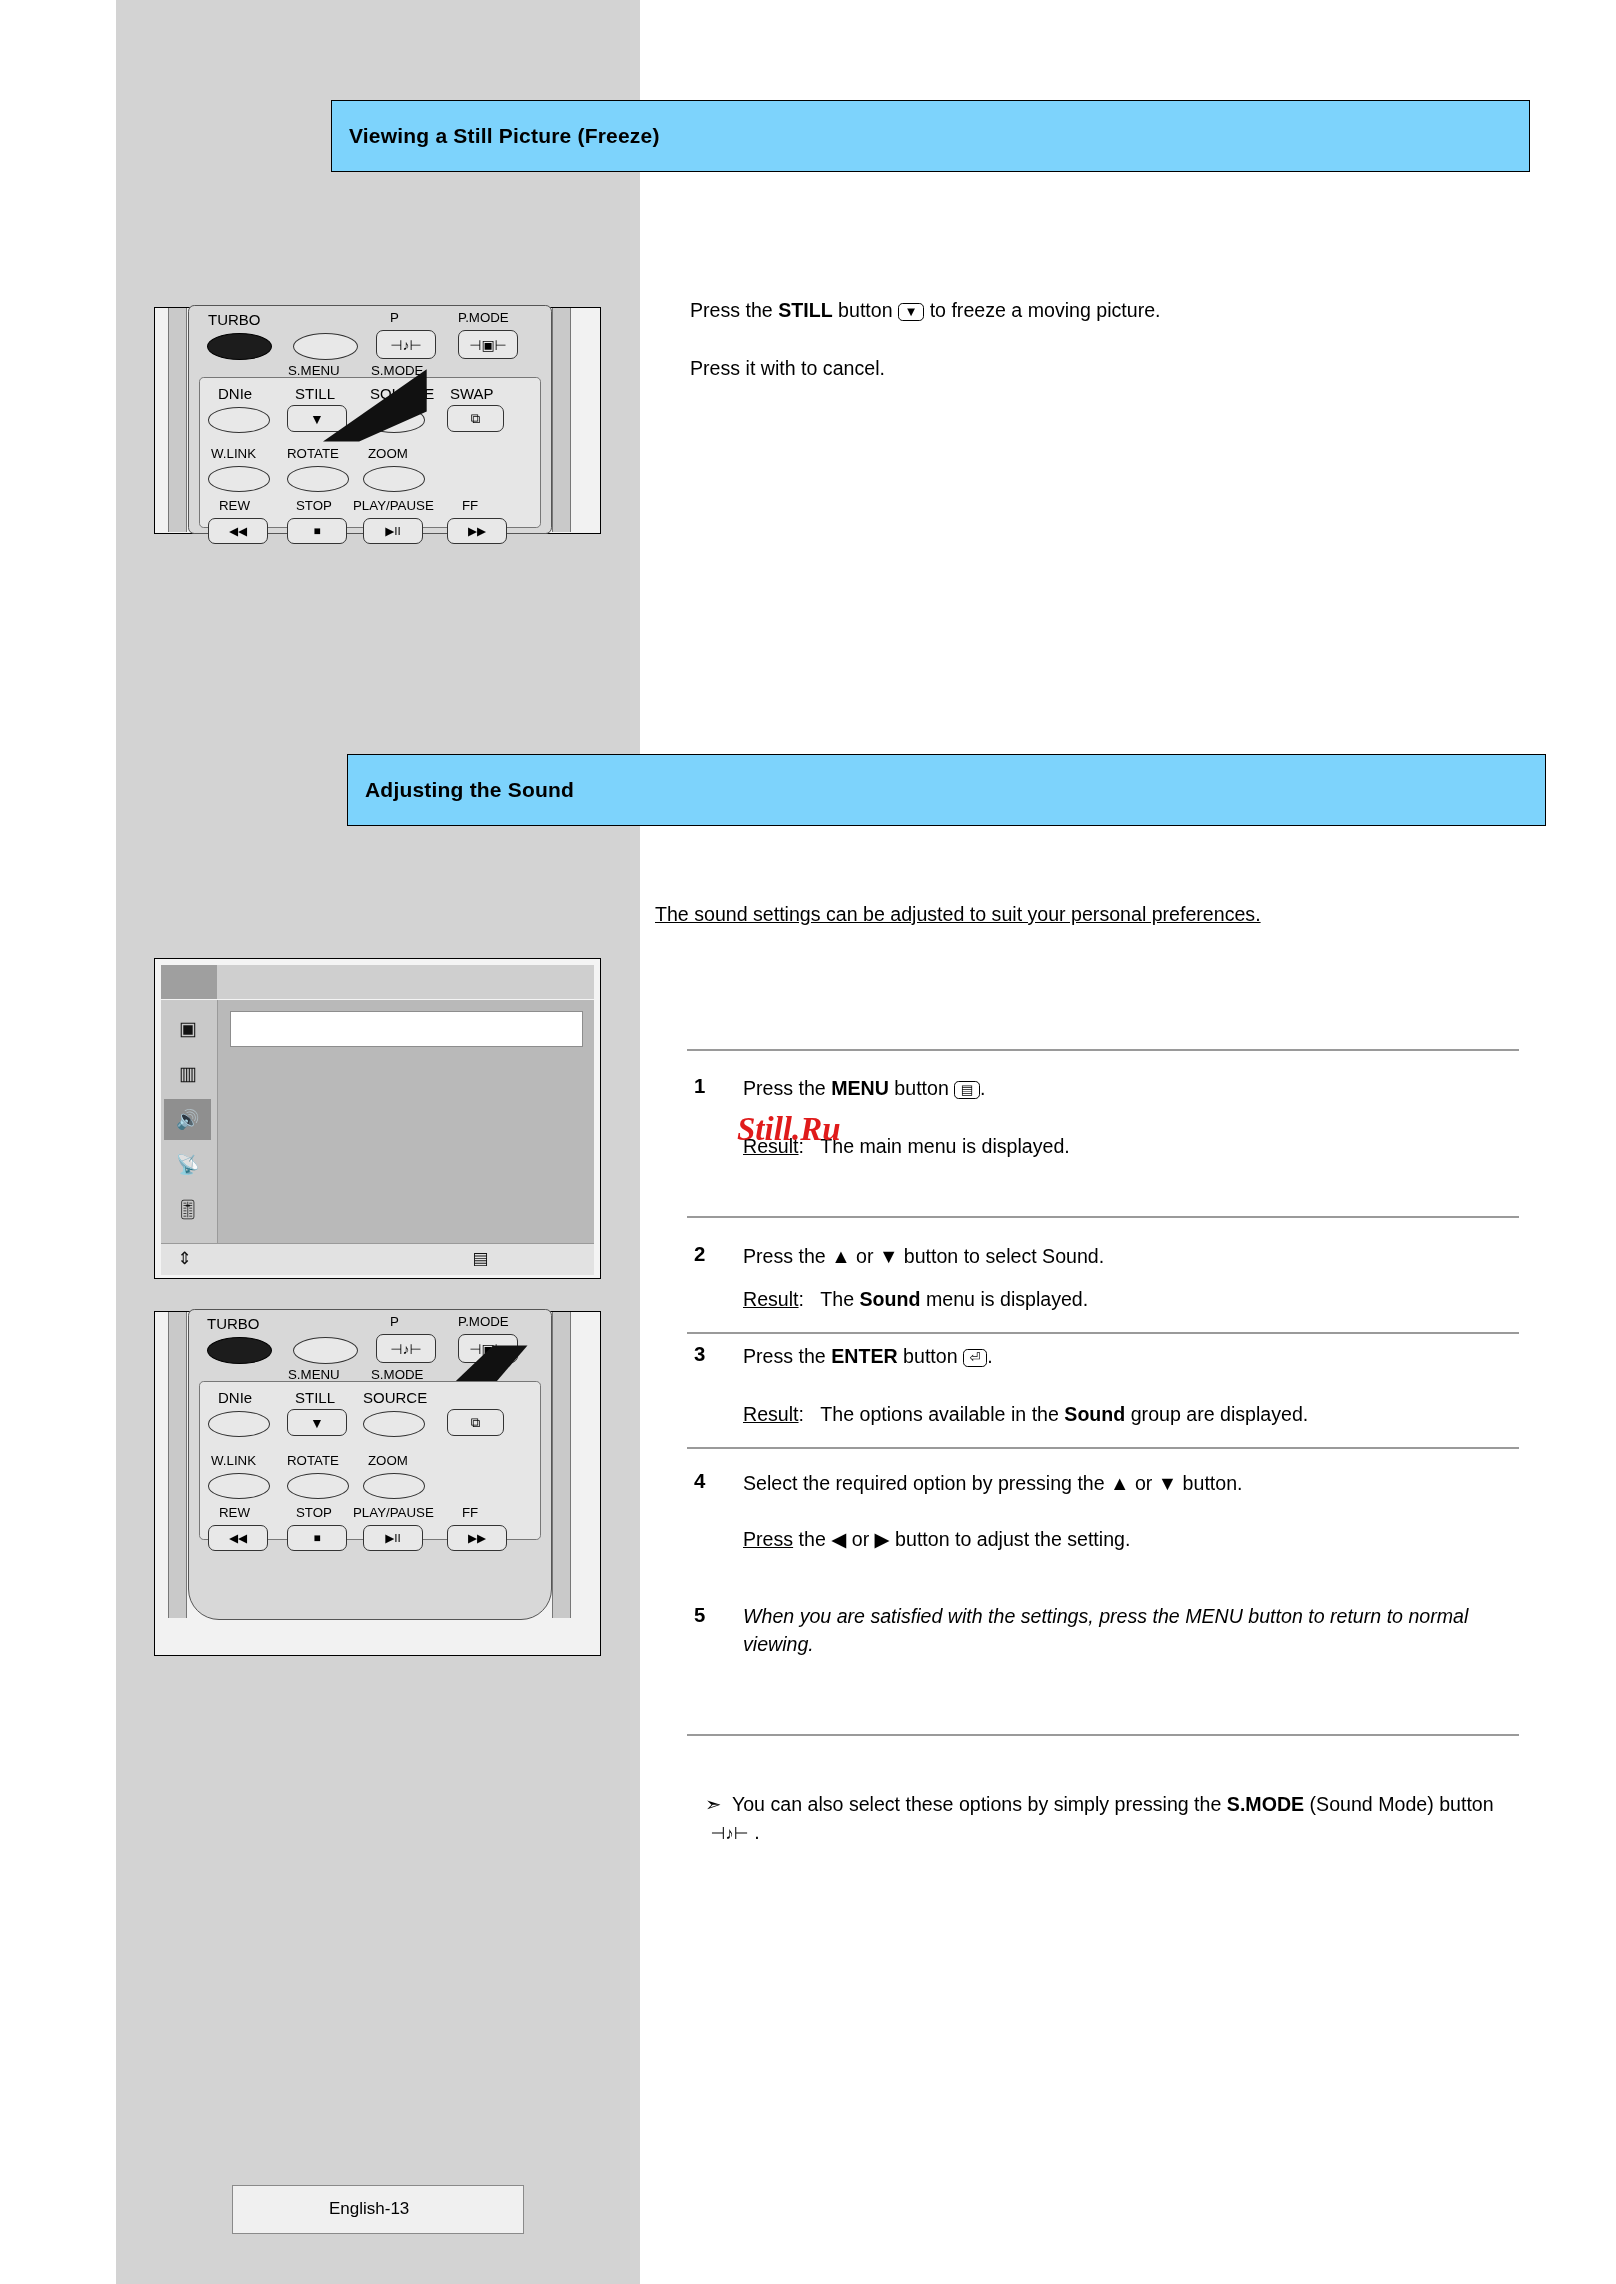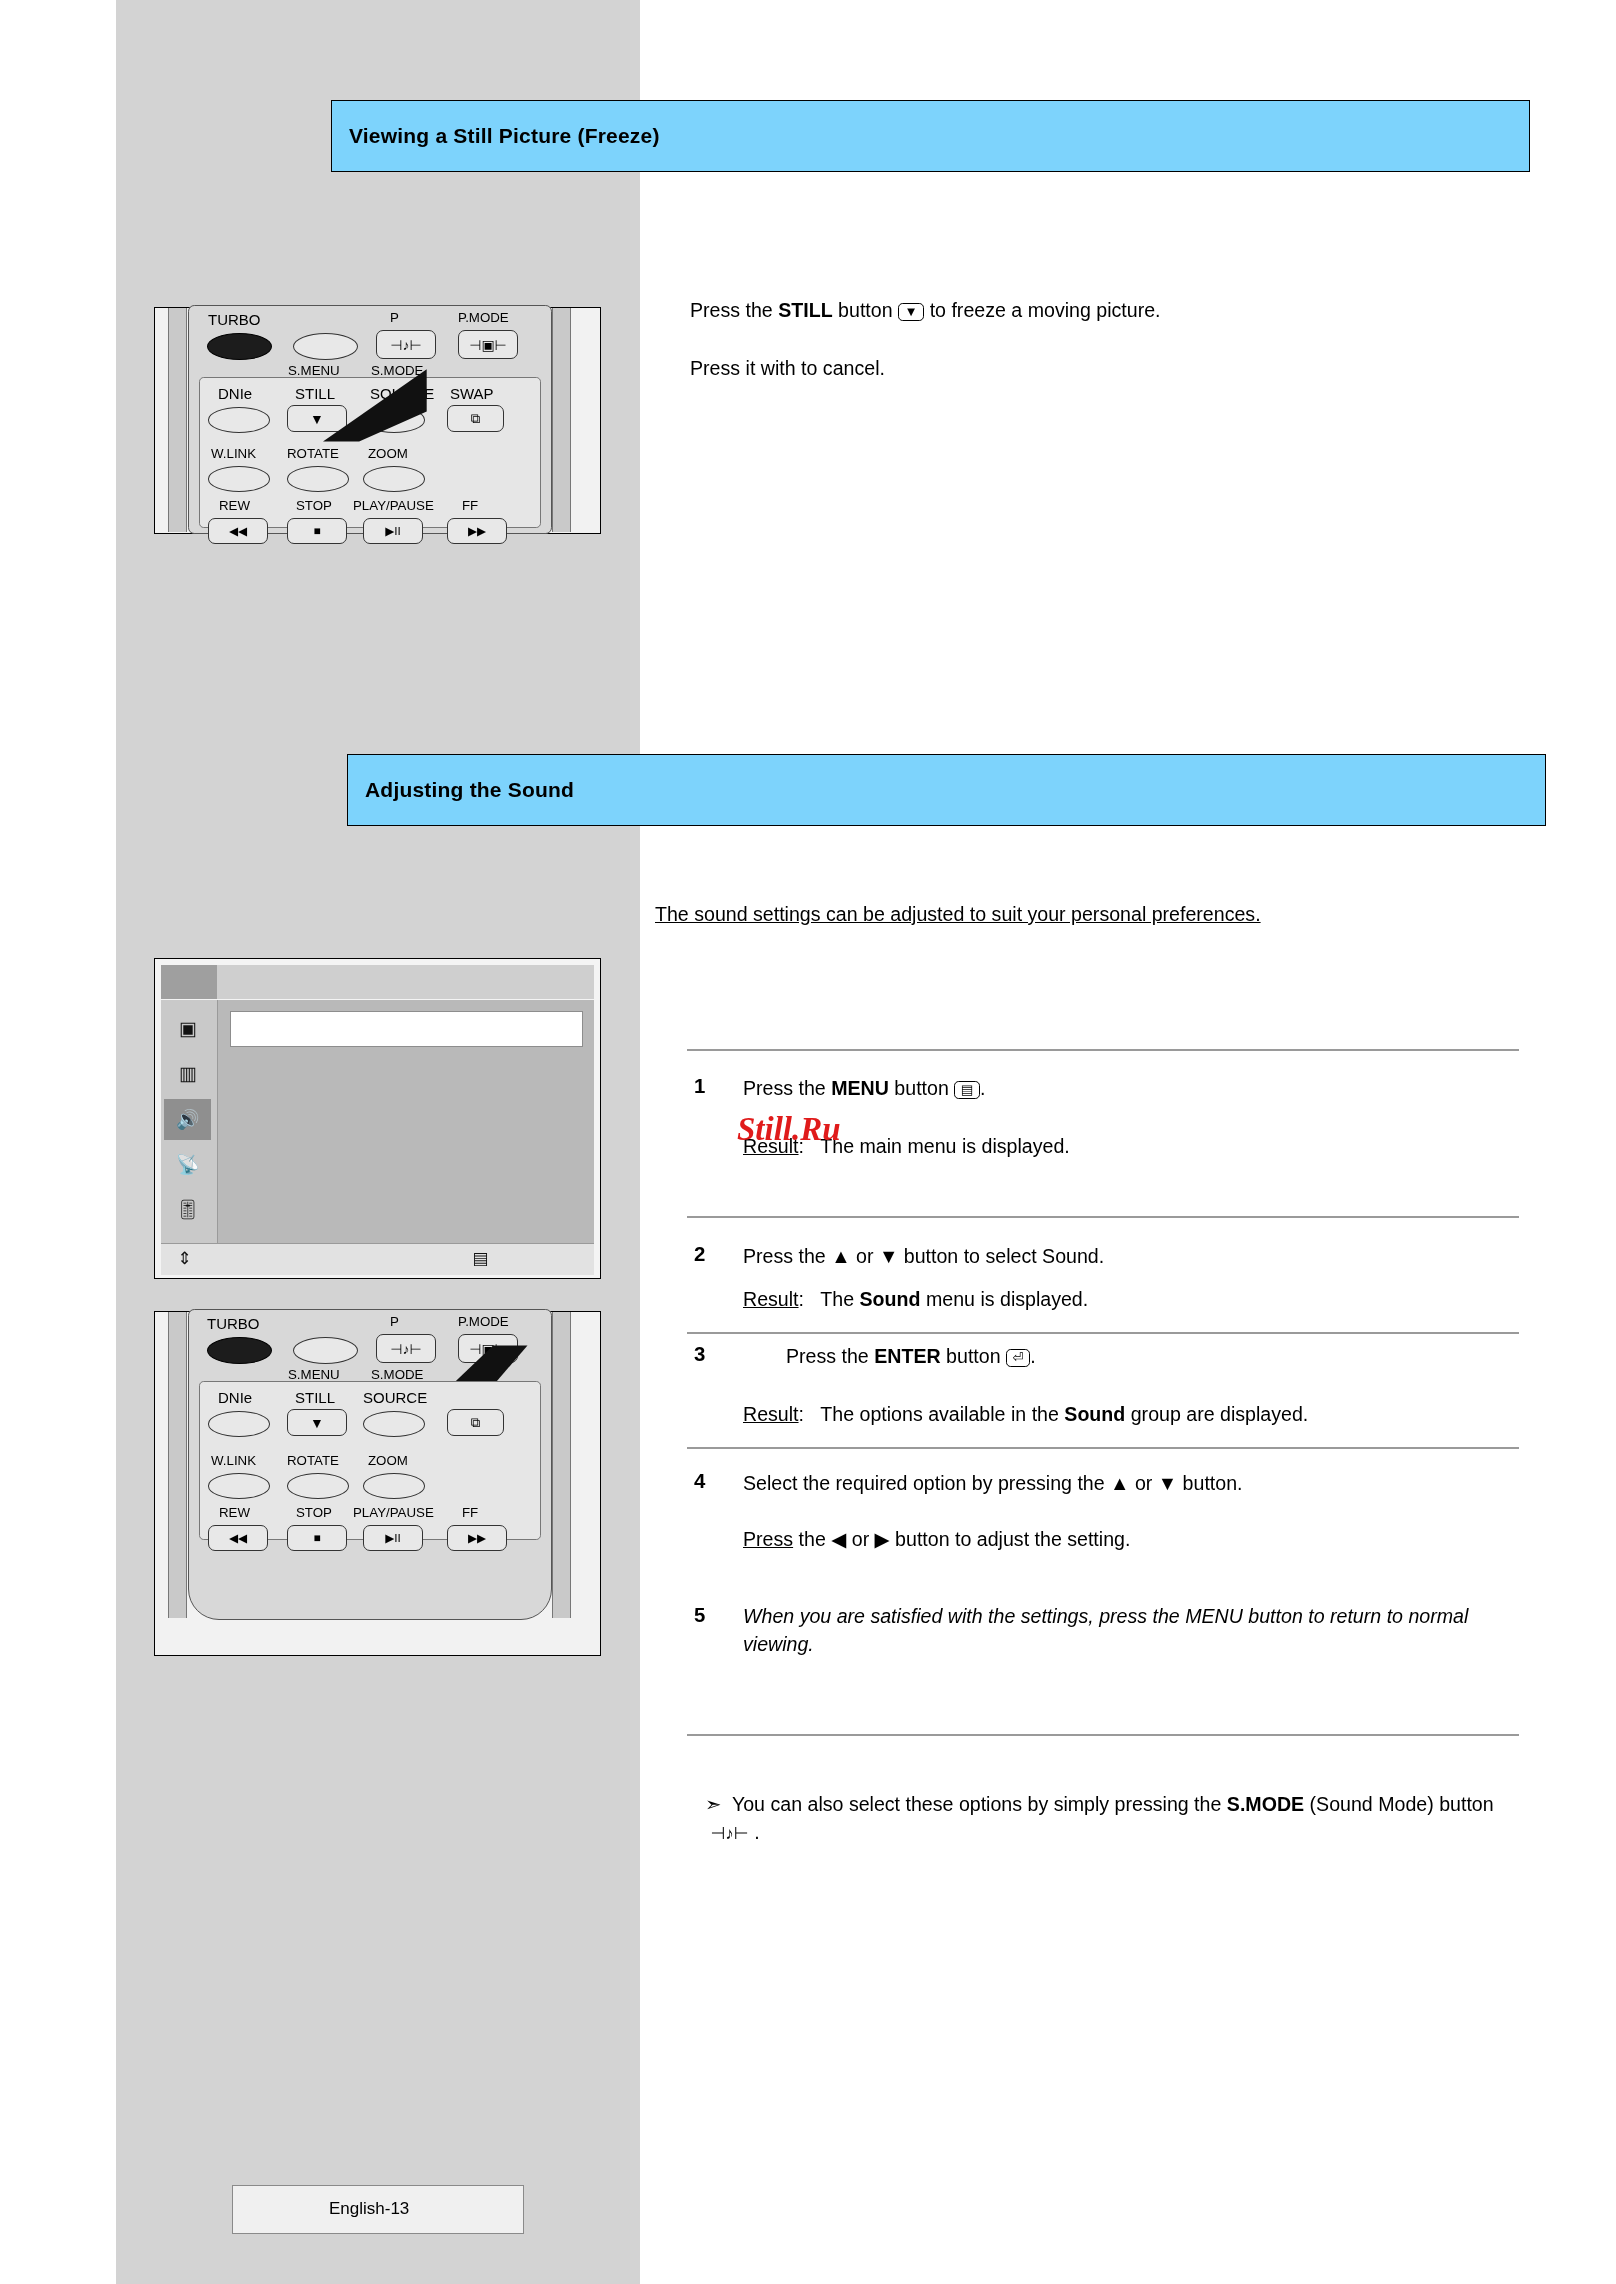--- a/index.html
+++ b/index.html
@@ -295,21 +295,21 @@
 
 <div class="step-num" style="left:694px;top:1243px;">2</div>
 <div class="step-txt" style="left:743px;top:1242px;width:752px;">Press the ▲ or ▼ button to select Sound.</div>
 <div class="step-txt" style="left:743px;top:1285px;width:752px;">
   <u>Result</u>:&nbsp;&nbsp;&nbsp;The <b>Sound</b> menu is displayed.
 </div>
 
 <div class="rule" style="left:687px;top:1332px;width:832px;"></div>
 
 <div class="step-num" style="left:694px;top:1343px;">3</div>
-<div class="step-txt" style="left:743px;top:1342px;width:752px;margin-left:43px;">
+<div class="step-txt" style="left:743px;top:1342px;width:752px;">
   Press the <b>ENTER</b> button
   <span class="inline-key">⏎</span>.
 </div>
 <div class="step-txt" style="left:743px;top:1400px;width:752px;">
   <u>Result</u>:&nbsp;&nbsp;&nbsp;The options available in the <b>Sound</b> group are displayed.
 </div>
 
 <div class="rule" style="left:687px;top:1447px;width:832px;"></div>
 
 <div class="step-num" style="left:694px;top:1470px;">4</div>

